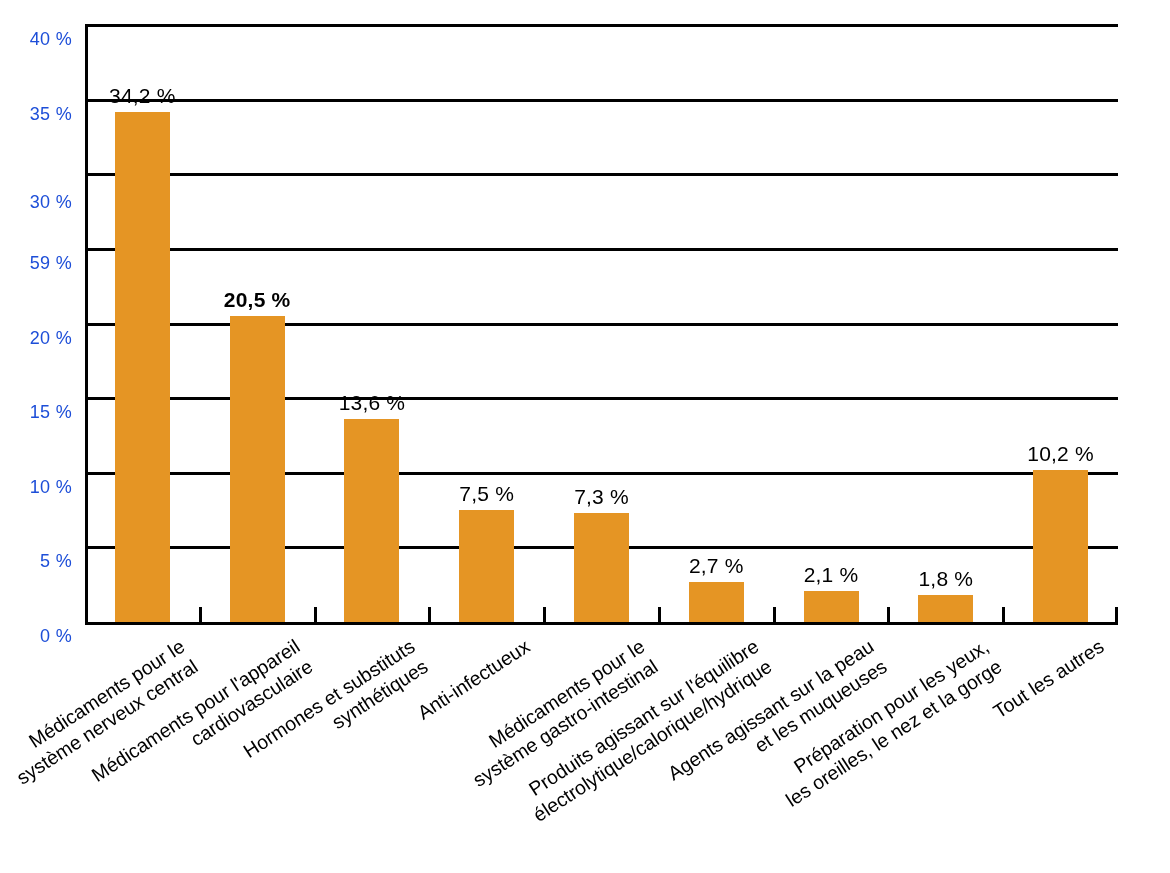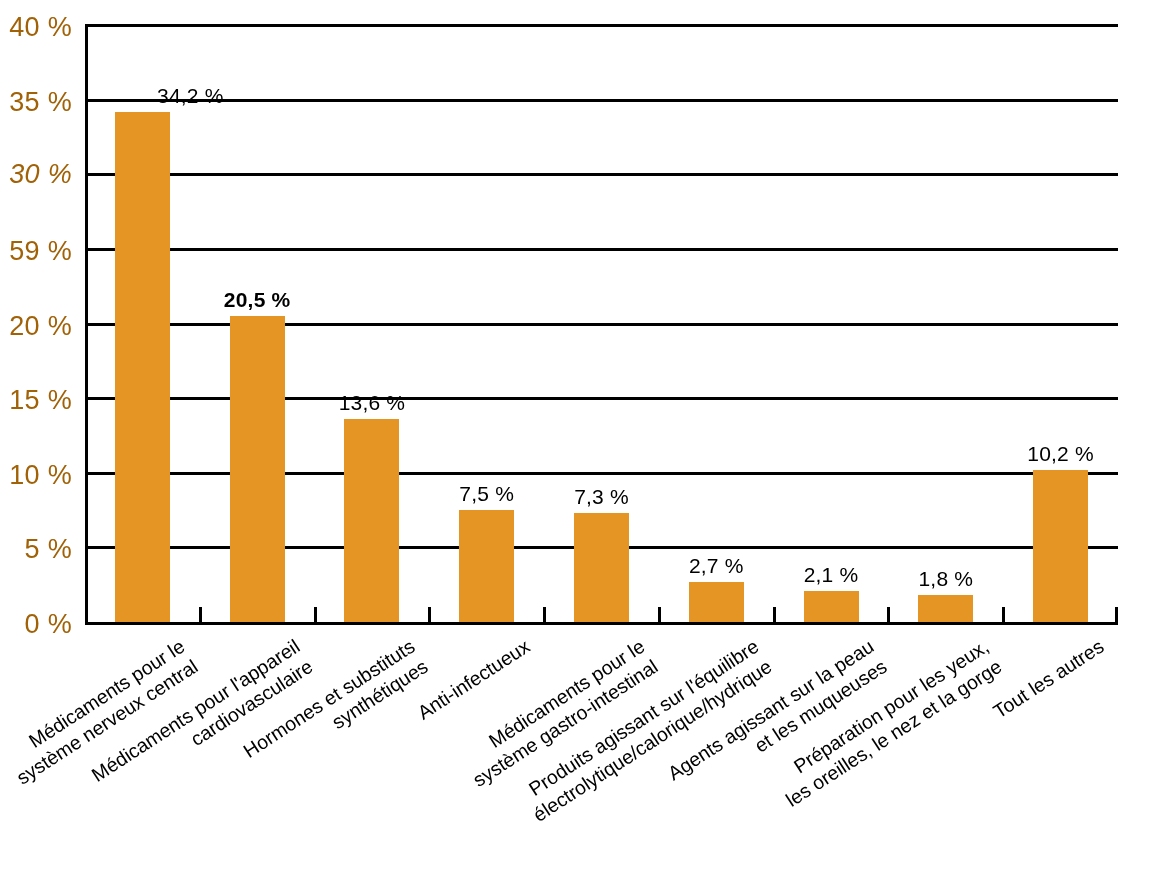--- a/index.html
+++ b/index.html
@@ -19,25 +19,26 @@
     position: relative;
     width: 1170px;
     height: 873px;
   }
 
   
   .y-tick-label {
     position: absolute;
     right: 0;
     text-align: right;
-    font-size: 27px;
+    font-size: 18px;
     line-height: 1;
-    color: #a16207;
+    color: #1d4ed8;
     white-space: nowrap;
     letter-spacing: 0.3px;
+    margin-top: 16px;
   }
   #y-axis-labels {
     position: absolute;
     left: 0;
     top: 0;
     width: 72px;
     height: 873px;
   }
 
   
@@ -124,21 +125,21 @@
 
 <div id="chart-root">
 
   <div id="y-axis-labels">
       <div class="y-tick-label" style="top: 611px;">0 %</div>
       <div class="y-tick-label" style="top: 536.375px;">5 %</div>
       <div class="y-tick-label" style="top: 461.75px;">10 %</div>
       <div class="y-tick-label" style="top: 387.125px;">15 %</div>
       <div class="y-tick-label" style="top: 312.5px;">20 %</div>
       <div class="y-tick-label" style="top: 237.875px;">59 %</div>
-      <div class="y-tick-label" style="top: 161px; font-style: italic;">30 %</div>
+      <div class="y-tick-label" style="top: 177px;">30 %</div>
       <div class="y-tick-label" style="top: 88.625px;">35 %</div>
       <div class="y-tick-label" style="top: 14px;">40 %</div>
     </div>
 
   <div id="plot-area">
     <div id="plot-frame-left"></div>
     <div id="x-axis-line"></div>
     <div id="gridlines">
         <div class="gridline" style="top: 521.375px;"></div>
         <div class="gridline" style="top: 446.75px;"></div>
@@ -165,21 +166,21 @@
         <div class="bar" title="Médicaments pour l'appareil cardiovasculaire: 20,5 %" style="left: 144.62px; width: 55.0933px; height: 305.962px; background: rgb(229, 149, 36);"></div>
         <div class="bar" title="Hormones et substituts synthétiques: 13,6 %" style="left: 259.398px; width: 55.0933px; height: 202.98px; background: rgb(229, 149, 36);"></div>
         <div class="bar" title="Anti-infectueux: 7,5 %" style="left: 374.176px; width: 55.0933px; height: 111.938px; background: rgb(229, 149, 36);"></div>
         <div class="bar" title="Médicaments pour le système gastro-intestinal: 7,3 %" style="left: 488.953px; width: 55.0933px; height: 108.953px; background: rgb(229, 149, 36);"></div>
         <div class="bar" title="Produits agissant sur l'équilibre électrolytique/calorique/hydrique: 2,7 %" style="left: 603.731px; width: 55.0933px; height: 40.2975px; background: rgb(229, 149, 36);"></div>
         <div class="bar" title="Agents agissant sur la peau et les muqueuses: 2,1 %" style="left: 718.509px; width: 55.0933px; height: 31.3425px; background: rgb(229, 149, 36);"></div>
         <div class="bar" title="Préparation pour les yeux, les oreilles, le nez et la gorge: 1,8 %" style="left: 833.287px; width: 55.0933px; height: 26.865px; background: rgb(229, 149, 36);"></div>
         <div class="bar" title="Tout les autres: 10,2 %" style="left: 948.064px; width: 55.0933px; height: 152.235px; background: rgb(229, 149, 36);"></div>
       </div>
     <div id="bar-values">
-        <div class="bar-value" style="width: 114.778px; left: 0px; top: 59.565px; padding-left: 48px;">34,2 %</div>
+        <div class="bar-value" style="width: 114.778px; left: 0px; top: 59.565px;">34,2 %</div>
         <div class="bar-value" style="width: 114.778px; left: 114.778px; top: 264.037px; font-weight: bold;">20,5 %</div>
         <div class="bar-value" style="width: 114.778px; left: 229.556px; top: 367.02px;">13,6 %</div>
         <div class="bar-value" style="width: 114.778px; left: 344.333px; top: 458.062px;">7,5 %</div>
         <div class="bar-value" style="width: 114.778px; left: 459.111px; top: 461.048px;">7,3 %</div>
         <div class="bar-value" style="width: 114.778px; left: 573.889px; top: 529.702px;">2,7 %</div>
         <div class="bar-value" style="width: 114.778px; left: 688.667px; top: 538.658px;">2,1 %</div>
         <div class="bar-value" style="width: 114.778px; left: 803.444px; top: 543.135px;">1,8 %</div>
         <div class="bar-value" style="width: 114.778px; left: 918.222px; top: 417.765px;">10,2 %</div>
       </div>
   </div>

